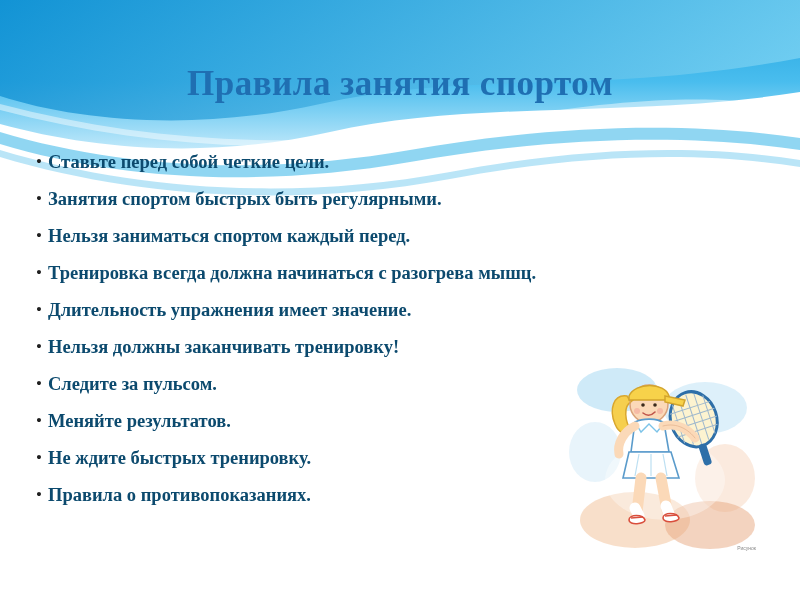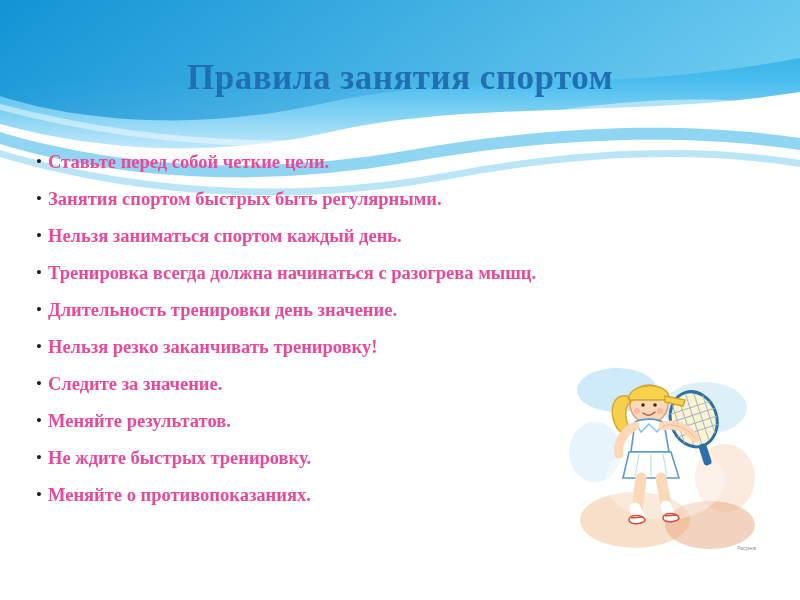--- a/index.html
+++ b/index.html
@@ -31,21 +31,21 @@
     overflow: hidden;
   }
   .banner svg {
     display: block;
   }
 
   
   .title {
     position: absolute;
     left: 0;
-    top: 58px;
+    top: 64px;
     width: 800px;
     text-align: center;
     font-family: "Liberation Serif", serif;
     font-weight: bold;
     font-size: 35px;
     color: #1f6fb2;
     letter-spacing: 0.5px;
     z-index: 5;
   }
 
@@ -69,21 +69,21 @@
     line-height: 24px;
     color: #1f1f1f;
     text-align: center;
   }
   .bullet-text {
     flex: 1 1 auto;
     font-family: "Liberation Serif", serif;
     font-weight: bold;
     font-size: 18.5px;
     line-height: 24px;
-    color: #ec4899;
+    color: #0c4a6e;
     white-space: nowrap;
   }
 
   
   .illustration {
     position: absolute;
     left: 565px;
     top: 360px;
     width: 195px;
     height: 192px;
@@ -136,56 +136,56 @@
       <span class="bullet-text">Ставьте перед собой четкие цели.</span>
     </div>
 
     <div class="bullet-row">
       <span class="bullet-dot">•</span>
       <span class="bullet-text">Занятия спортом быстрых быть регулярными.</span>
     </div>
 
     <div class="bullet-row">
       <span class="bullet-dot">•</span>
-      <span class="bullet-text">Нельзя заниматься спортом каждый день.</span>
+      <span class="bullet-text">Нельзя заниматься спортом каждый перед.</span>
     </div>
 
     <div class="bullet-row">
       <span class="bullet-dot">•</span>
       <span class="bullet-text">Тренировка всегда должна начинаться с разогрева мышц.</span>
     </div>
 
     <div class="bullet-row">
       <span class="bullet-dot">•</span>
-      <span class="bullet-text">Длительность тренировки день значение.</span>
-    </div>
-
-    <div class="bullet-row">
-      <span class="bullet-dot">•</span>
-      <span class="bullet-text">Нельзя резко заканчивать тренировку!</span>
-    </div>
-
-    <div class="bullet-row">
-      <span class="bullet-dot">•</span>
-      <span class="bullet-text">Следите за значение.</span>
+      <span class="bullet-text">Длительность упражнения имеет значение.</span>
+    </div>
+
+    <div class="bullet-row">
+      <span class="bullet-dot">•</span>
+      <span class="bullet-text">Нельзя должны заканчивать тренировку!</span>
+    </div>
+
+    <div class="bullet-row">
+      <span class="bullet-dot">•</span>
+      <span class="bullet-text">Следите за пульсом.</span>
     </div>
 
     <div class="bullet-row">
       <span class="bullet-dot">•</span>
       <span class="bullet-text">Меняйте результатов.</span>
     </div>
 
     <div class="bullet-row">
       <span class="bullet-dot">•</span>
       <span class="bullet-text">Не ждите быстрых тренировку.</span>
     </div>
 
     <div class="bullet-row">
       <span class="bullet-dot">•</span>
-      <span class="bullet-text">Меняйте о противопоказаниях.</span>
+      <span class="bullet-text">Правила о противопоказаниях.</span>
     </div>
 
   </div>
 
   <div class="illustration">
     <svg width="195" height="192" viewBox="0 0 195 192" xmlns="http://www.w3.org/2000/svg">
 
       <ellipse cx="52" cy="30" rx="40" ry="22" fill="#bfe3f5" opacity="0.75"></ellipse>
       <ellipse cx="140" cy="48" rx="42" ry="26" fill="#cfe9f8" opacity="0.7"></ellipse>
       <ellipse cx="30" cy="92" rx="26" ry="30" fill="#d8ecf9" opacity="0.6"></ellipse>

